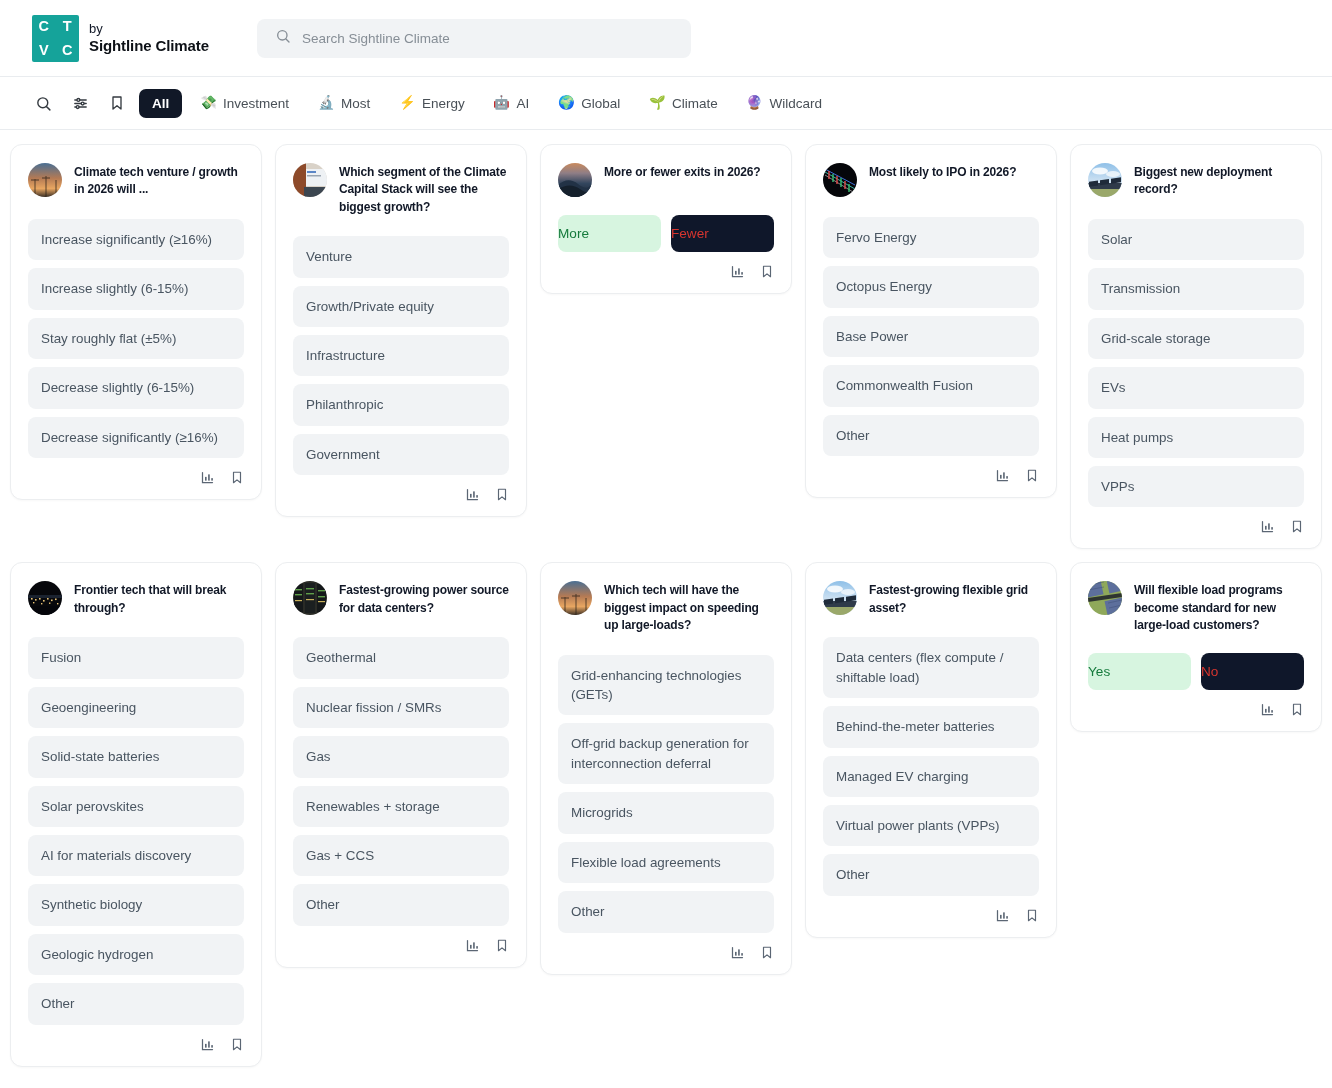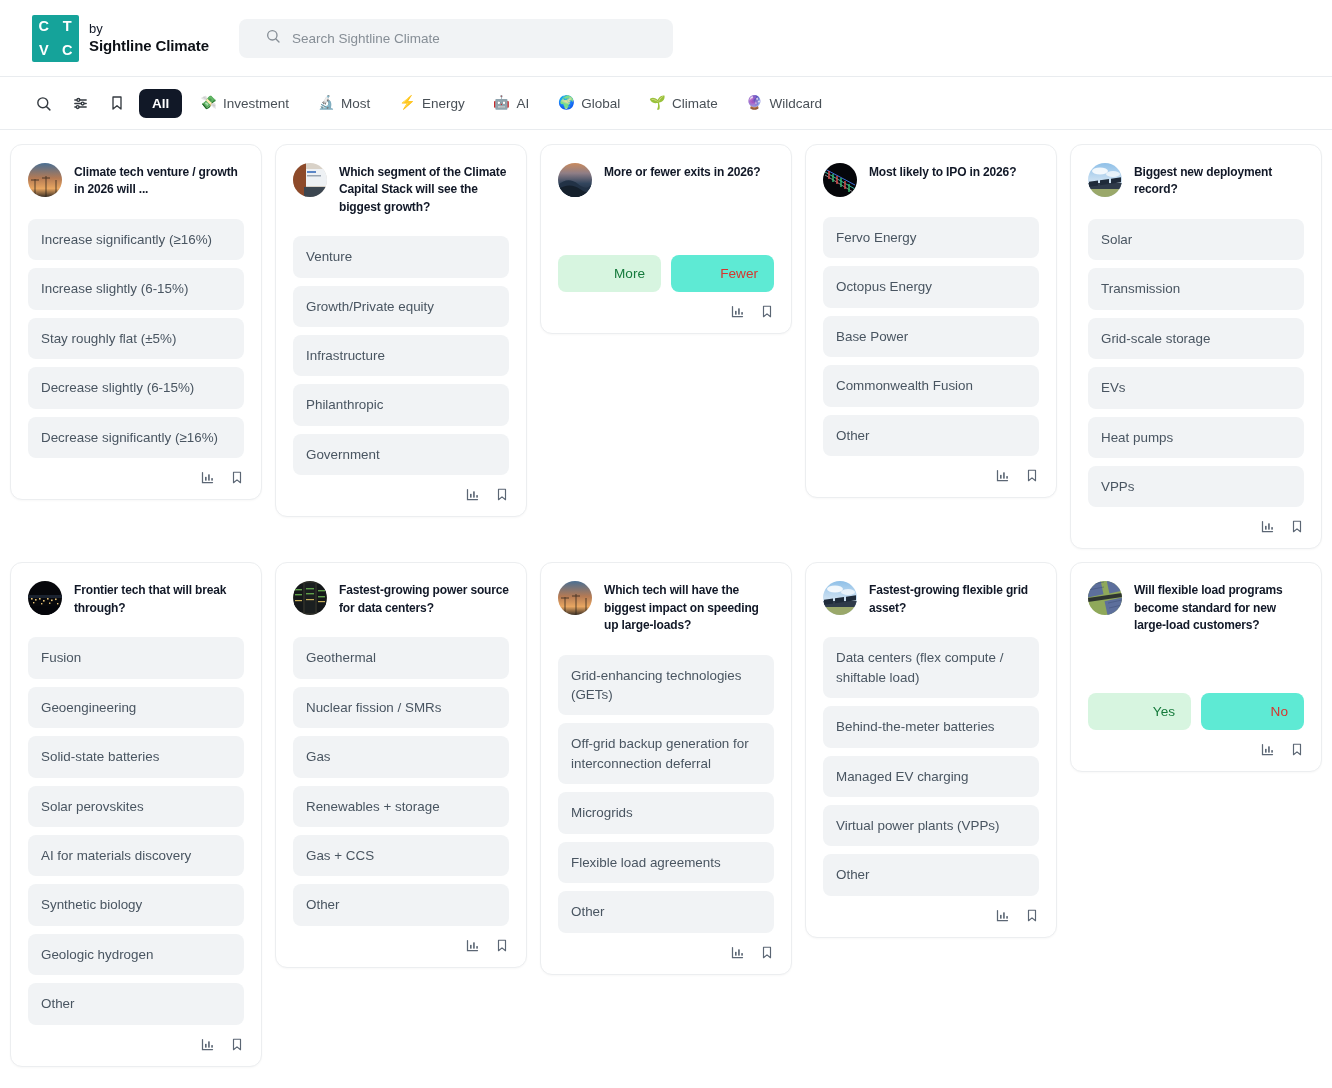--- a/index.html
+++ b/index.html
@@ -33,26 +33,26 @@
     color: #ffffff;
     font-size: 14.5px;
     font-weight: 700;
     line-height: 1;
   }
   .brand-text { line-height: 1.22; }
   .brand-by { font-size: 13px; color: #111827; }
   .brand-name { font-size: 15px; font-weight: 700; color: #0d1117; letter-spacing: -0.1px; }
 
   .search-wrap {
-    margin-left: 30px;
+    margin-left: 48px;
     width: 434px; height: 39px;
     background: #f1f3f5;
     border-radius: 8px;
     display: flex; align-items: center;
-    padding: 0 26px; gap: 11px;
+    padding: 0 18px; gap: 11px;
   }
   .search-input {
     border: none; outline: none; background: transparent;
     font-family: "Liberation Sans", sans-serif;
     font-size: 13.5px; color: #343a40;
     width: 100%;
   }
   .search-input::placeholder { color: #868e96; }
 
   
@@ -118,26 +118,26 @@
     border-radius: 8px;
     padding: 11px 13px;
     font-size: 13.4px;
     color: #495561;
     line-height: 1.45;
     cursor: pointer;
   }
 
   .binary { margin-top: 18px; display: flex; gap: 10px; }
   .binary .opt-yes, .binary .opt-no {
-    flex: 1; text-align: right;
-    border-radius: 8px; padding: 11px 16px;
-    font-size: 13.6px; cursor: pointer; margin-top: 40px;
+    flex: 1; text-align: left;
+    border-radius: 8px; padding: 11px 0;
+    font-size: 13.6px; cursor: pointer;
   }
   .binary .opt-yes { background: #d7f5e0; color: #157a3c; }
-  .binary .opt-no  { background: #5eead4; color: #d6352f; }
+  .binary .opt-no  { background: #0f172a; color: #d6352f; }
 
   .card-foot {
     margin-top: 12px;
     display: flex; justify-content: flex-end; gap: 15px;
     color: #5b6674;
   }
   .foot-icon { cursor: pointer; display: flex; }
 </style>
 </head>
 <body>

